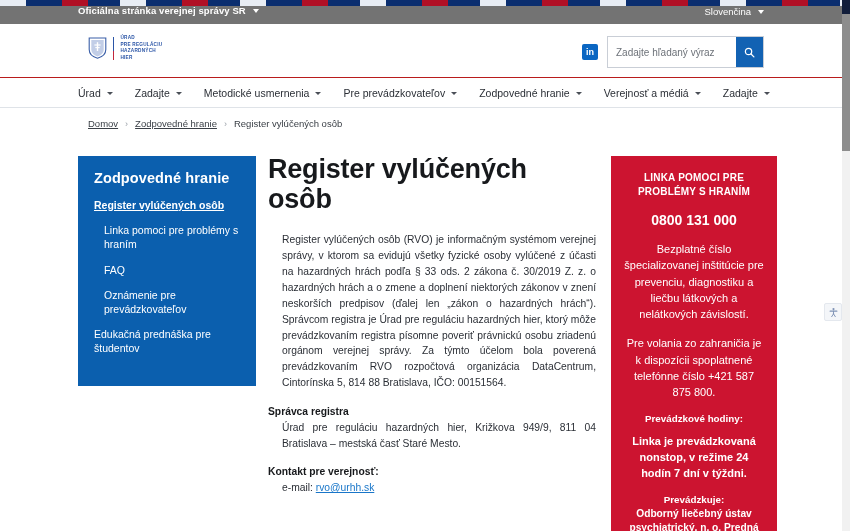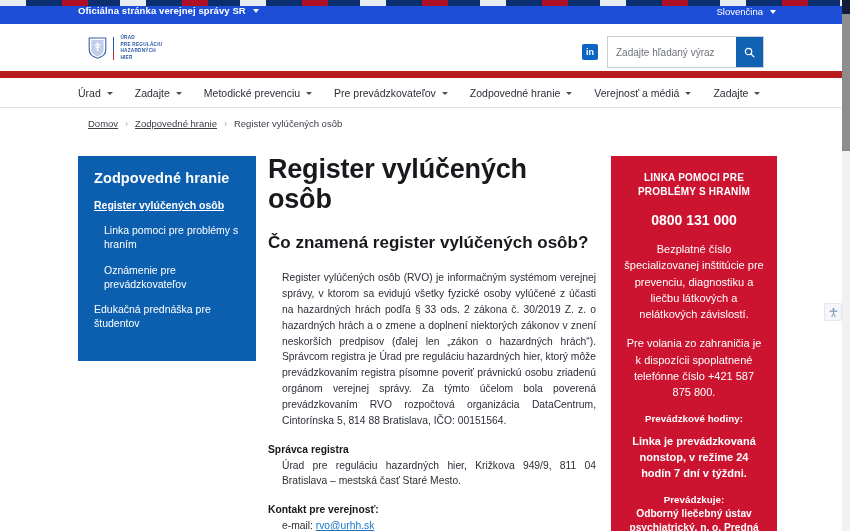--- a/index.html
+++ b/index.html
@@ -24,55 +24,55 @@
         #b01025 62px, #b01025 88px,
         #0b2e6f 88px, #0b2e6f 120px
       );
     z-index: 6;
   }
 
   
   .gov-bar {
     position: absolute; top: 0; left: 0;
     width: 842px; height: 24px;
-    background: #1d4ed8;
+    background: #737373;
     color: #ffffff;
     z-index: 5;
   }
   .gov-bar-inner {
     position: relative;
     width: 100%; height: 100%;
   }
   .gov-left {
     position: absolute; left: 78px; top: 5px;
     font-size: 9.5px; font-weight: bold;
     letter-spacing: .1px;
     display: flex; align-items: center; gap: 7px;
     cursor: pointer;
   }
   .gov-right {
-    position: absolute; right: 66px; top: 6px;
+    position: absolute; right: 78px; top: 6px;
     font-size: 9.5px;
     display: flex; align-items: center; gap: 7px;
     cursor: pointer;
   }
   .caret {
     width: 0; height: 0;
     border-left: 3.2px solid transparent;
     border-right: 3.2px solid transparent;
     border-top: 4px solid #ffffff;
     display: inline-block;
   }
 
   
   .header {
     position: absolute; top: 24px; left: 0;
     width: 842px; height: 54px;
     background: #ffffff;
-    border-bottom: 7px solid #b91c1c;
+    border-bottom: 1px solid #b91c1c;
   }
   .logo-wrap {
     position: absolute; left: 88px; top: 11px;
     display: flex; align-items: center; gap: 6px;
     cursor: pointer;
   }
   .crest { width: 19px; height: 22px; display:block; }
   .logo-divider {
     width: 1.4px; height: 23px;
     background: linear-gradient(to bottom,#2b55a6 0%, #2b55a6 62%, #c2273d 62%, #c2273d 100%);
@@ -388,21 +388,21 @@
   <div class="nav-list" id="nav-list">
       <div class="nav-item">
         <span>Úrad</span>
         <span class="nav-caret"></span>
       </div>
       <div class="nav-item">
         <span>Zadajte</span>
         <span class="nav-caret"></span>
       </div>
       <div class="nav-item">
-        <span>Metodické prevenciu</span>
+        <span>Metodické usmernenia</span>
         <span class="nav-caret"></span>
       </div>
       <div class="nav-item">
         <span>Pre prevádzkovateľov</span>
         <span class="nav-caret"></span>
       </div>
       <div class="nav-item">
         <span>Zodpovedné hranie</span>
         <span class="nav-caret"></span>
       </div>
@@ -427,28 +427,28 @@
     </div>
 </div>
 
 <div class="content">
 
   <div class="sidebar">
     <div class="sidebar-title">Zodpovedné hranie</div>
     <div id="sidebar-links">
         <span class="sidebar-link active">Register vylúčených osôb</span>
         <span class="sidebar-link sub">Linka pomoci pre problémy s hraním</span>
+        <span class="sidebar-link sub">FAQ</span>
         <span class="sidebar-link sub">Oznámenie pre prevádzkovateľov</span>
         <span class="sidebar-link">Edukačná prednáška pre študentov</span>
       </div>
   </div>
 
   <div class="main-col">
     <h1 class="page-title">Register vylúčených osôb</h1>
-    <h2 class="section-title">Čo znamená register vylúčených osôb?</h2>
     <p class="body-text">Register vylúčených osôb (RVO) je informačným systémom verejnej správy, v ktorom sa evidujú všetky fyzické osoby vylúčené z účasti na hazardných hrách podľa § 33 ods. 2 zákona č. 30/2019 Z. z. o hazardných hrách a o zmene a doplnení niektorých zákonov v znení neskorších predpisov (ďalej len „zákon o hazardných hrách“). Správcom registra je Úrad pre reguláciu hazardných hier, ktorý môže prevádzkovaním registra písomne poveriť právnickú osobu zriadenú orgánom verejnej správy. Za týmto účelom bola poverená prevádzkovaním RVO rozpočtová organizácia DataCentrum, Cintorínska 5, 814 88  Bratislava, IČO: 00151564.</p>
     <p class="bold-label">Správca registra</p>
     <p class="body-text">Úrad pre reguláciu hazardných hier, Križkova 949/9, 811 04 Bratislava – mestská časť Staré Mesto.</p>
     <p class="bold-label">Kontakt pre verejnosť:</p>
     <p class="body-text" style="margin-bottom:0;">
       <span>e-mail: </span><span class="inline-link">rvo@urhh.sk</span>
     </p>
 
   </div>
 

